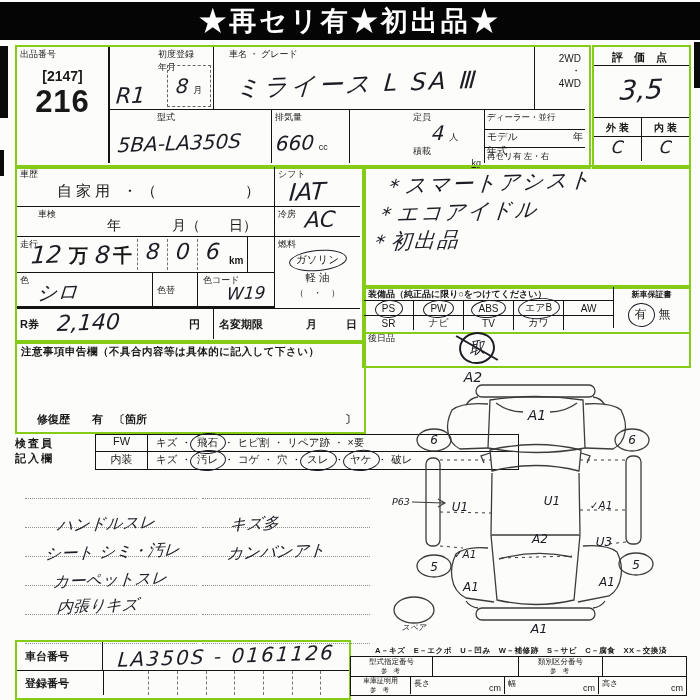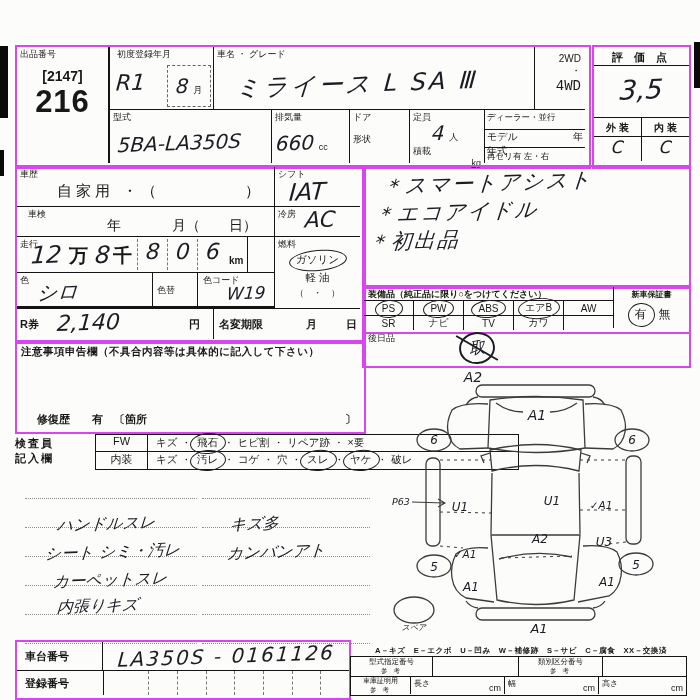--- a/index.html
+++ b/index.html
@@ -1,19 +1,19 @@
 <!DOCTYPE html>
 <html><head>
 <meta charset="utf-8">
 <style>
   html,body{margin:0;padding:0;background:#ffffff;}
   #sheet{position:relative;width:700px;height:700px;background:#fcfcfa;overflow:hidden;
          font-family:"Liberation Sans",sans-serif;color:#181818;}
   .abs{position:absolute;}
-  .box{position:absolute;border:2px solid #d946ef;background:transparent;}
+  .box{position:absolute;border:2px solid #84cc16;background:transparent;}
   .lb{font-size:9px;color:#1d1d1d;}
   .hw{font-family:"DejaVu Sans",sans-serif;font-style:italic;color:#1c1c24;display:inline-block;transform:skewX(-6deg) rotate(-2deg);}
   .sep{font-size:10px;margin:0 1px;}
   .circ{position:relative;display:inline-block;padding:0 2px;}
   .circ::after{content:"";position:absolute;left:-5px;right:-6px;top:-3px;bottom:-4px;
                border:1.6px solid #1c1c24;border-radius:50%;transform:rotate(-5deg);}
   .banner{position:absolute;left:0;top:2px;width:700px;height:38px;background:#050505;color:#fff;
           display:flex;align-items:center;justify-content:center;font-size:27px;font-weight:bold;letter-spacing:3px;}
   .cell{position:absolute;box-sizing:border-box;}
   .bR{border-right:1.5px solid #141414;} .bB{border-bottom:1.5px solid #141414;}
@@ -27,60 +27,59 @@
   svg{display:block;}
   .sliver{position:absolute;background:#0a0a0a;}
   .tinysub{font-size:6.5px;letter-spacing:2px;display:block;text-align:center;}
   .blab{font-size:7.5px;line-height:1.15;text-align:center;}
 </style>
 </head>
 <body>
 
 <div id="sheet">
 
+  <div class="banner">
+    <span>★再セリ有★初出品★</span>
+  </div>
 
   <div class="sliver" style="left:0;top:46px;width:8px;height:72px;"></div>
   <div class="sliver" style="left:0;top:150px;width:4px;height:26px;"></div>
   <div class="sliver" style="left:694px;top:42px;width:6px;height:46px;"></div>
 
   <div class="box" style="left:15px;top:45px;width:572px;height:120px;">
     <div class="cell bR2" style="left:0;top:0;width:93px;height:116px;">
       <div class="lb" style="padding:1px 3px;">出品番号</div>
       <div style="text-align:center;font-size:14px;font-weight:bold;margin-top:6px;">[2147]</div>
       <div style="text-align:center;font-size:31px;font-weight:bold;letter-spacing:1px;">216</div>
     </div>
     <div class="cell bR bB" style="left:93px;top:0;width:104px;height:63px;">
-      <div class="lb" style="padding:1px 7px;">初度登録年月</div>
+      <div class="lb" style="padding:1px 16px;margin-left:32px;">初度登録年月</div>
       <span class="hw" style="font-size:22px;margin:8px 0 0 6px;">R1</span>
       <div class="cell" style="left:57px;top:18px;width:44px;height:42px;border:1px dashed #666;">
         <span class="hw" style="font-size:20px;margin:8px 0 0 8px;">8</span>
         <span style="font-size:9px;">月</span>
       </div>
     </div>
     <div class="cell bB" style="left:197px;top:0;width:320px;height:63px;">
-      <div class="lb" style="padding:1px 3px;">車名 ・ グレード</div>
+      <div class="lb" style="padding:1px 3px;margin-left:12px;">車名 ・ グレード</div>
       <span class="hw" style="font-size:24px;margin:6px 0 0 22px;letter-spacing:3px;">ミライース L SA Ⅲ</span>
     </div>
     <div class="cell bB bL" style="left:517px;top:0;width:51px;height:63px;text-align:right;padding:6px 4px 0 0;">
       <div style="font-size:10px;">2WD</div>
       <div style="font-size:10px;">・</div>
-      <div style="font-size:14px;font-family:Liberation Mono, monospace;">4WD</div>
+      <div style="font-size:10px;">4WD</div>
     </div>
     <div class="cell bR" style="left:93px;top:63px;width:162px;height:53px;">
-      <div class="lb" style="padding:1px 3px;">型式</div>
+      <div class="lb" style="padding:1px 3px;margin-left:44px;">型式</div>
       <span class="hw" style="font-size:20px;margin:6px 0 0 8px;">5BA-LA350S</span>
     </div>
     <div class="cell bR" style="left:255px;top:63px;width:78px;height:53px;">
       <div class="lb" style="padding:1px 3px;">排気量</div>
       <span class="hw" style="font-size:20px;margin:6px 0 0 4px;">660</span>
       <span style="font-size:9px;">cc</span>
-    </div>
-    <div class="cell bR" style="left:333px;top:63px;width:60px;height:53px;">
-      <div class="lb" style="padding:1px 3px;">ドア</div>
-      <div class="lb" style="padding:8px 3px 0 3px;">形状</div>
     </div>
     <div class="cell bR" style="left:393px;top:63px;width:75px;height:53px;">
       <div class="lb" style="padding:1px 3px;">定員</div>
       <span class="hw" style="font-size:20px;margin:-4px 0 0 22px;">4</span>
       <span style="font-size:9px;">人</span>
       <div class="lb" style="padding:0 3px;">積載</div>
       <div class="lb" style="text-align:right;padding:0 3px;text-decoration:underline;">kg</div>
     </div>
     <div class="cell" style="left:468px;top:63px;width:100px;height:53px;">
       <div style="height:17px;border-bottom:1px solid #141414;font-size:8.5px;padding:2px 2px 0 2px;">ディーラー・並行</div>
@@ -109,21 +108,21 @@
 
   <div class="box" style="left:15px;top:165px;width:347px;height:175px;">
 
     <div class="cell bB" style="left:0;top:0;width:257px;height:40px;">
       <div class="lb" style="padding:1px 3px;">車歴</div>
       <div style="font-size:15px;margin:0 0 0 40px;letter-spacing:4px;display:inline-block;">自家用 ・（</div>
       <span style="font-size:15px;float:right;margin-right:14px;">）</span>
     </div>
 
     <div class="cell bB" style="left:0;top:40px;width:257px;height:30px;">
-      <span class="lb" style="position:absolute;left:11px;top:1px;">車検</span>
+      <span class="lb" style="position:absolute;left:21px;top:1px;">車検</span>
       <span style="position:absolute;left:90px;top:10px;font-size:14px;">年</span>
       <span style="position:absolute;left:155px;top:10px;font-size:14px;">月（</span>
       <span style="position:absolute;left:212px;top:10px;font-size:14px;">日）</span>
     </div>
 
     <div class="cell bB" style="left:0;top:70px;width:257px;height:36px;">
       <span class="lb" style="position:absolute;left:3px;top:1px;">走行</span>
       <span class="hw" style="position:absolute;left:14px;top:4px;font-size:24px;">12</span>
       <span style="position:absolute;left:52px;top:6px;font-size:19px;font-weight:bold;">万</span>
       <span class="hw" style="position:absolute;left:78px;top:4px;font-size:24px;">8</span>

